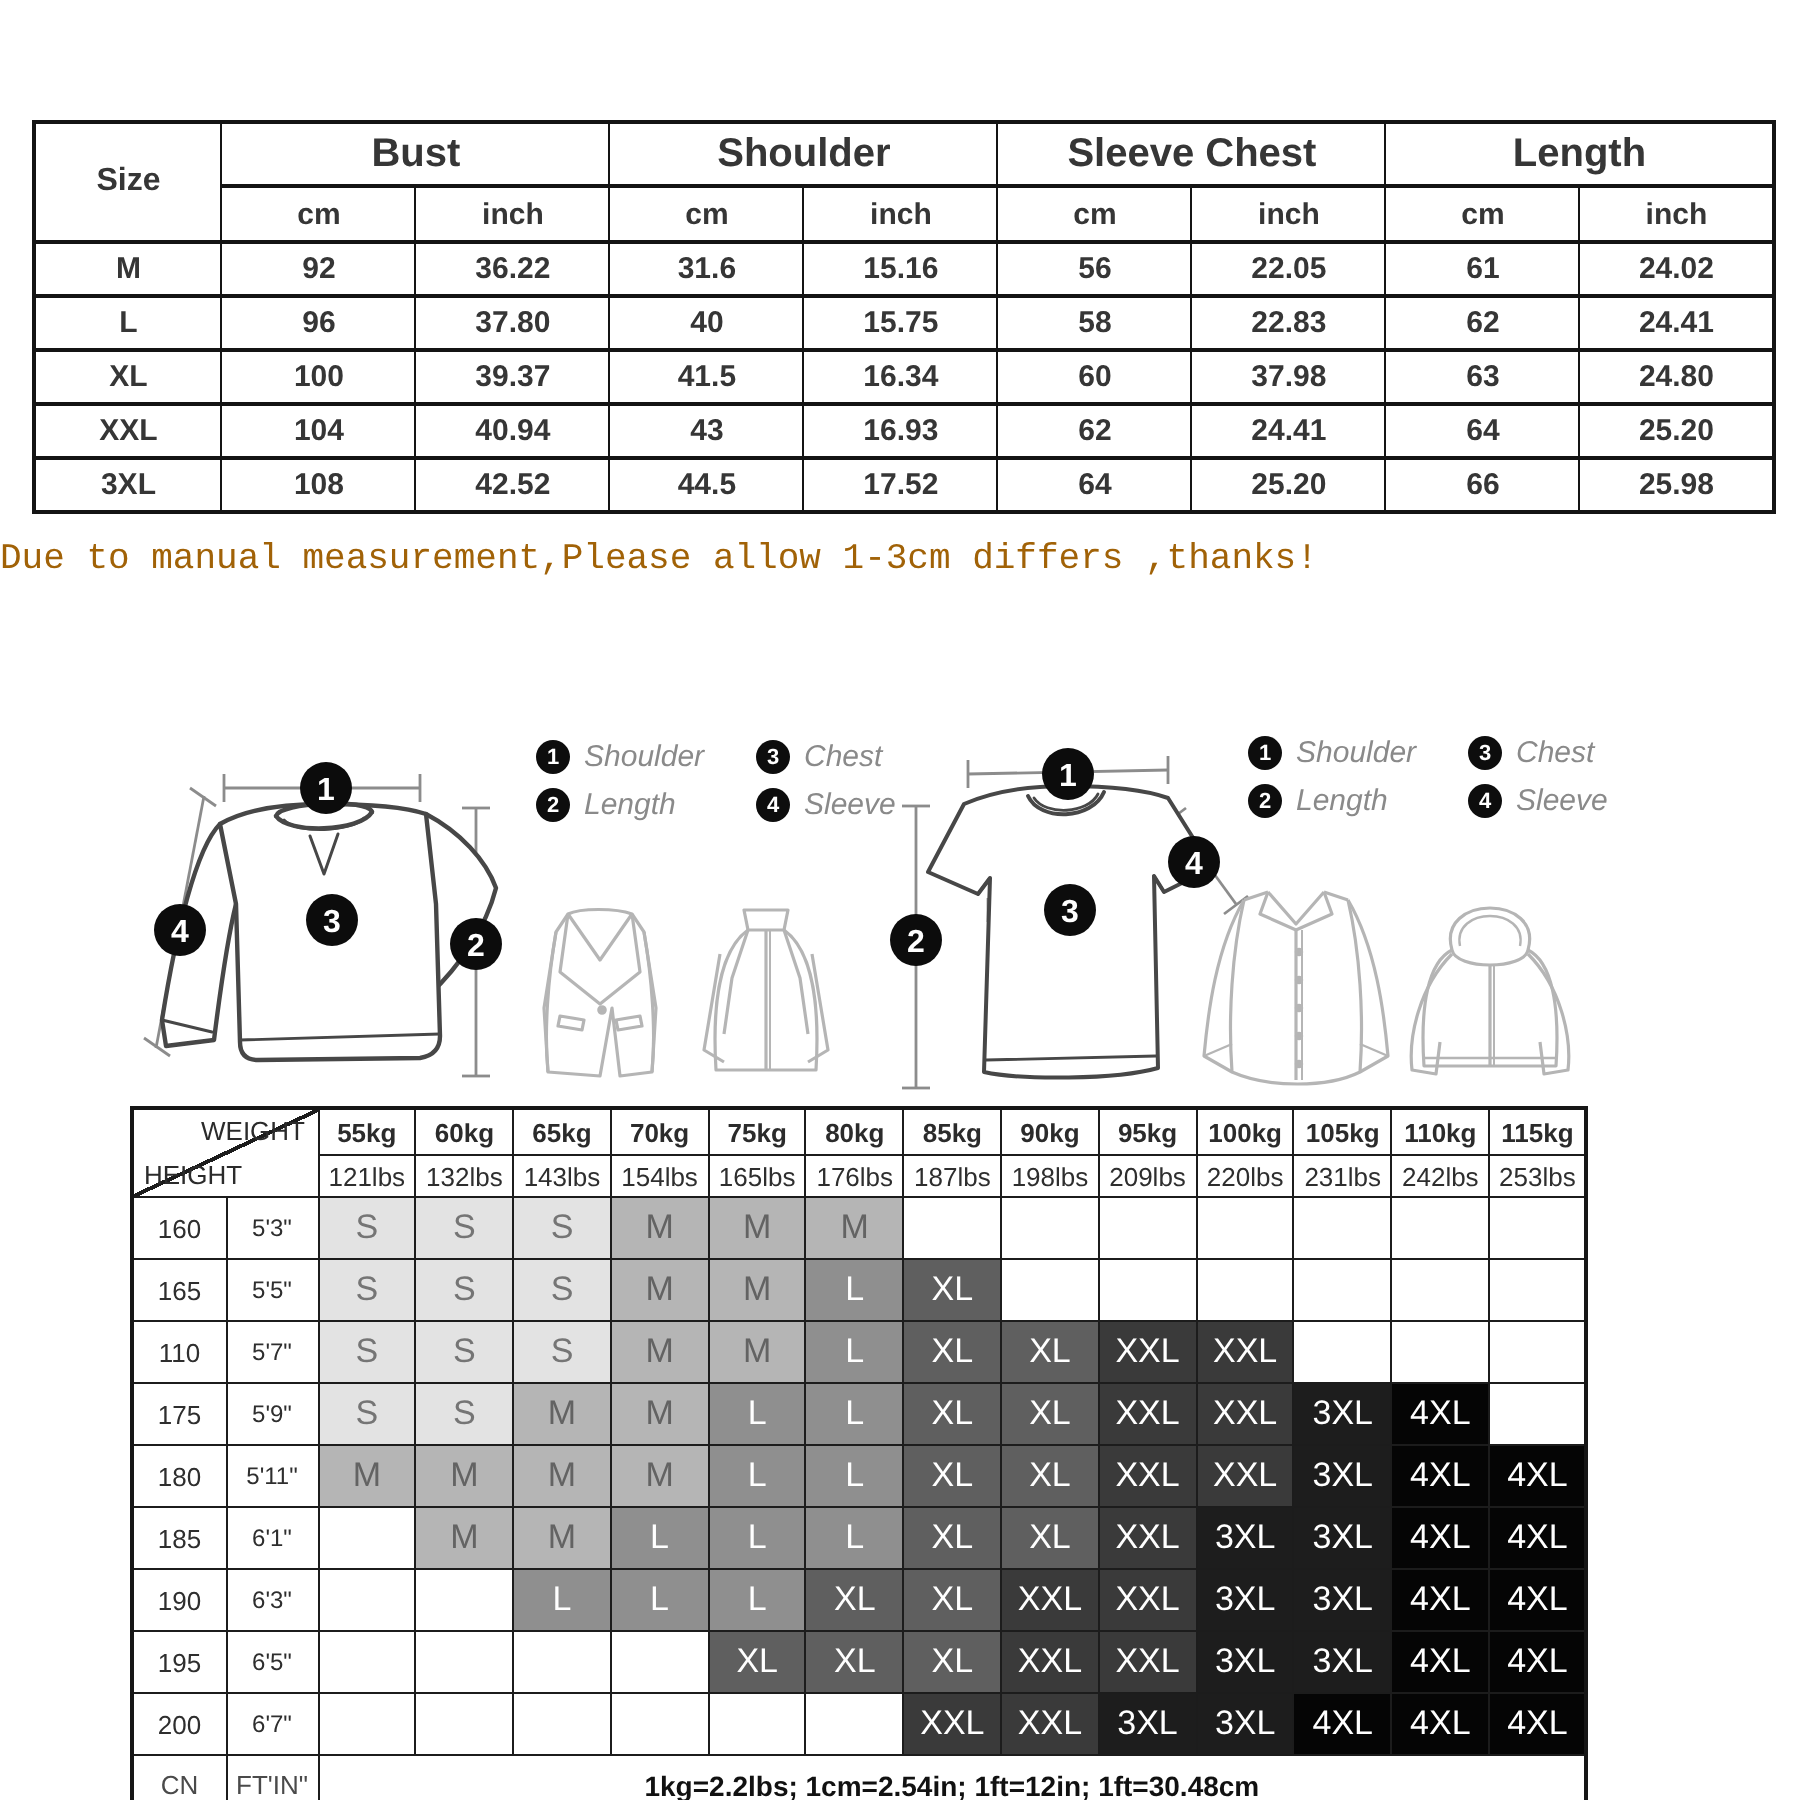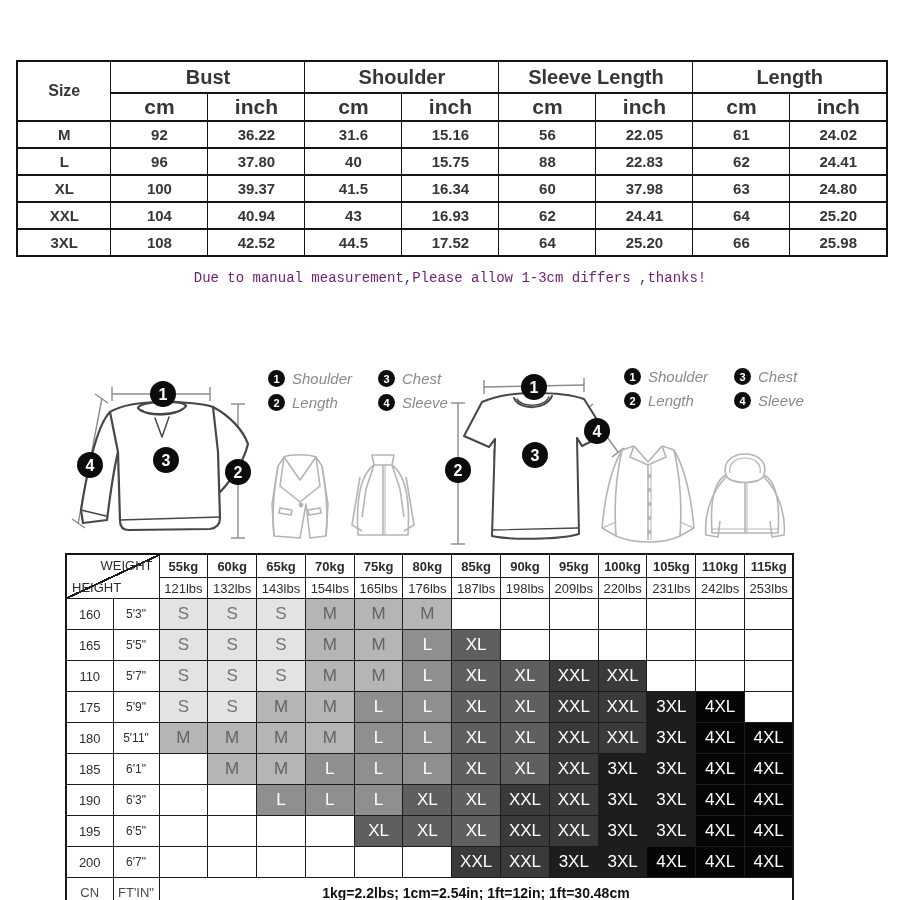--- a/index.html
+++ b/index.html
@@ -5,28 +5,28 @@
   html,body{margin:0;padding:0;background:#fff;}
   .page{position:relative;width:900px;height:900px;background:#fff;overflow:hidden;
         font-family:"Liberation Sans",sans-serif;color:#333;}
 
   
   table.size-table{position:absolute;left:16px;top:60px;width:872px;border-collapse:collapse;
         table-layout:fixed;border:2px solid #141414;}
   table.size-table th,table.size-table td{border:1px solid #141414;border-top-width:2px;
         text-align:center;font-weight:bold;color:#363636;padding:0;}
   table.size-table thead th.group{height:30px;font-size:20px;}
-  table.size-table thead th.unit{height:26px;font-size:21px;}
+  table.size-table thead th.unit{height:26px;font-size:15px;}
   table.size-table thead th.sizehead{font-size:16px;}
   table.size-table tbody td{height:25px;font-size:15px;}
   table.size-table col.c-size{width:10.8%;}
 
   
-  .note{position:absolute;left:0;top:270px;width:900px;text-align:center;
-        font-family:"Liberation Mono","DejaVu Sans Mono",monospace;font-size:14px;color:#701a75;}
+  .note{position:absolute;left:0;top:270px;width:900px;
+        font-family:"Liberation Mono","DejaVu Sans Mono",monospace;font-size:18px;color:#a16207;}
   .heading{position:absolute;left:0;top:301px;width:900px;text-align:center;margin:0;
         font-size:32px;font-weight:700;letter-spacing:-1px;color:#4d4d4d;}
 
   
   svg.diagram{position:absolute;overflow:visible;}
   .legend{position:absolute;display:grid;grid-template-columns:92px auto;grid-row-gap:7px;
         grid-column-gap:18px;align-items:center;}
   .legend .item{display:flex;align-items:center;white-space:nowrap;}
   .lbadge{display:inline-flex;width:17px;height:17px;border-radius:50%;background:#0d0d0d;
         color:#fff;font-size:11px;font-weight:bold;align-items:center;justify-content:center;
@@ -69,21 +69,21 @@
         <col>
         <col>
         <col>
         <col>
     </colgroup>
     <thead>
       <tr>
         <th class="sizehead" rowspan="2">Size</th>
         <th class="group" colspan="2">Bust</th>
         <th class="group" colspan="2">Shoulder</th>
-        <th class="group" colspan="2">Sleeve Length</th>
+        <th class="group" colspan="2">Sleeve Chest</th>
         <th class="group" colspan="2">Length</th>
       </tr>
       <tr>
         <th class="unit">cm</th>
         <th class="unit">inch</th>
         <th class="unit">cm</th>
         <th class="unit">inch</th>
         <th class="unit">cm</th>
         <th class="unit">inch</th>
         <th class="unit">cm</th>
@@ -101,21 +101,21 @@
           <td>22.05</td>
           <td>61</td>
           <td>24.02</td>
         </tr>
         <tr>
           <td class="sizecol">L</td>
           <td>96</td>
           <td>37.80</td>
           <td>40</td>
           <td>15.75</td>
-          <td>88</td>
+          <td>58</td>
           <td>22.83</td>
           <td>62</td>
           <td>24.41</td>
         </tr>
         <tr>
           <td class="sizecol">XL</td>
           <td>100</td>
           <td>39.37</td>
           <td>41.5</td>
           <td>16.34</td>

